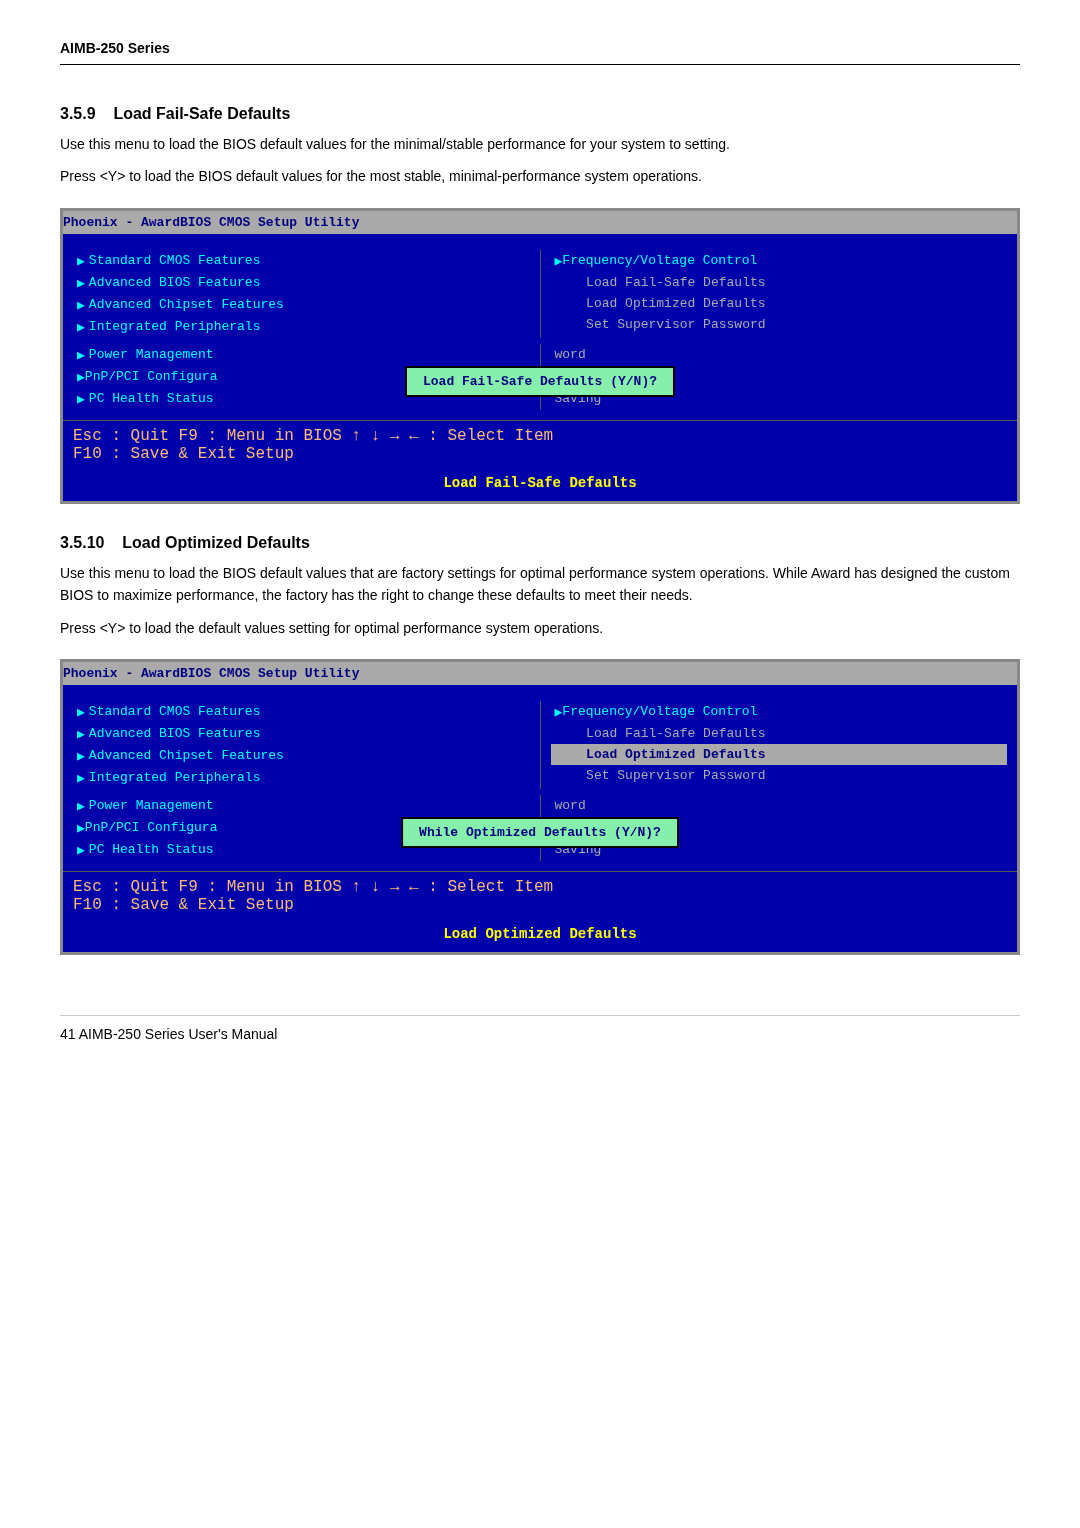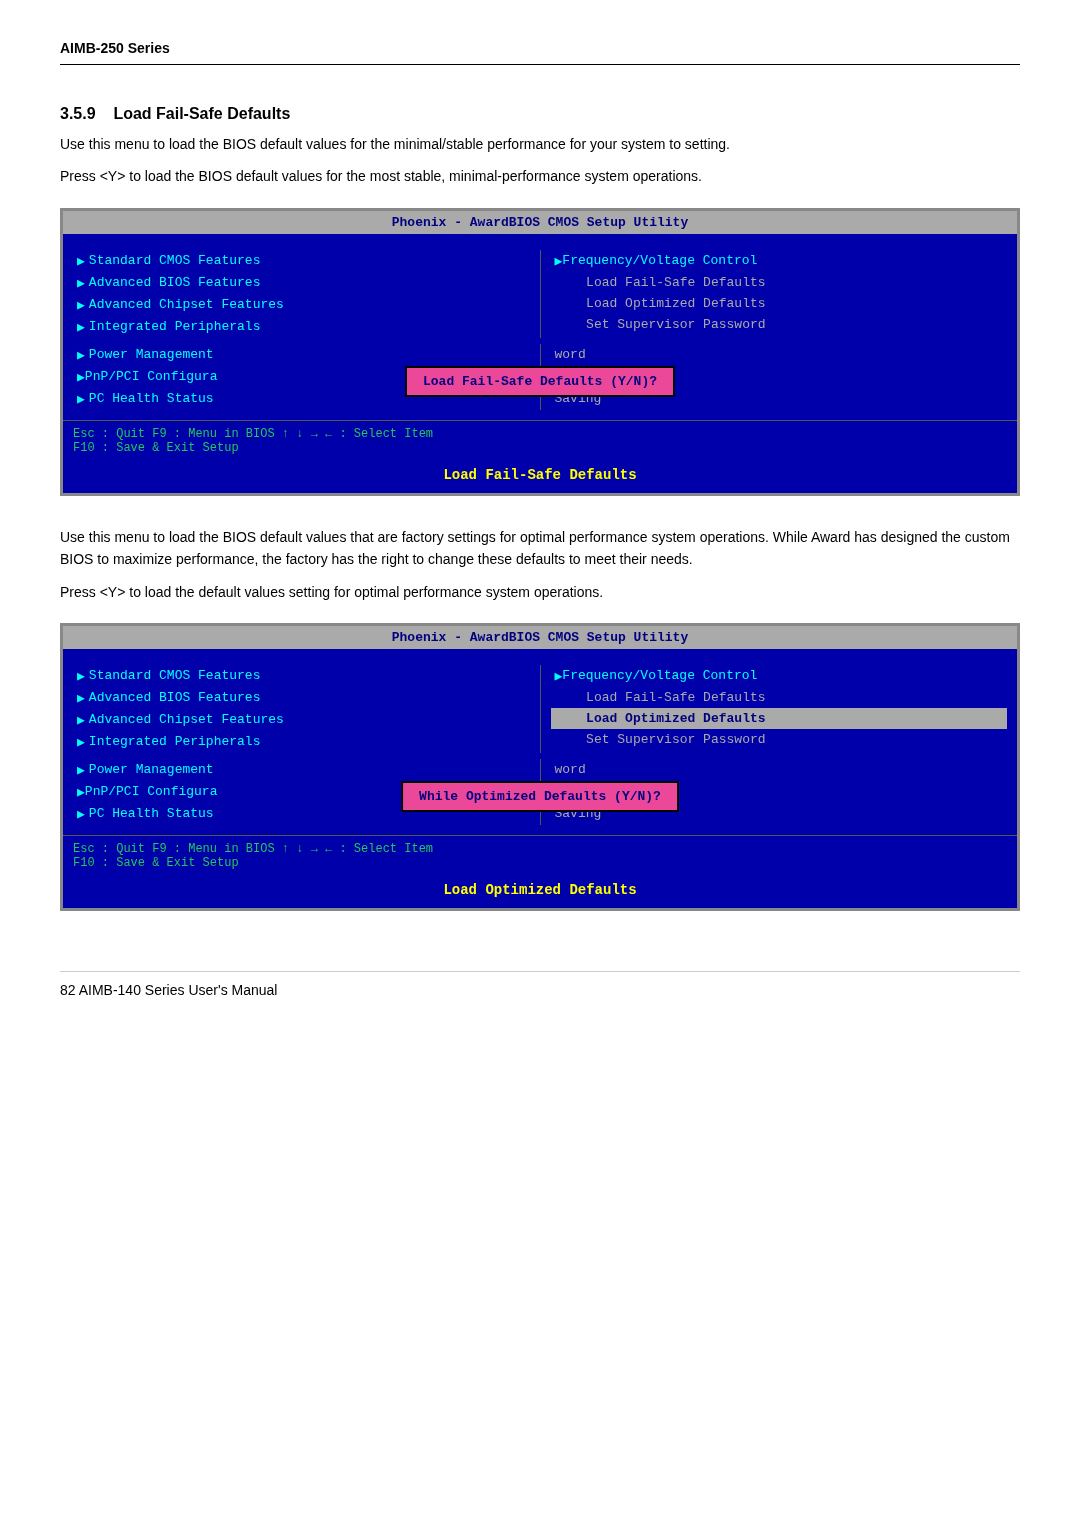--- a/index.html
+++ b/index.html
@@ -39,21 +39,20 @@
       font-family: 'Courier New', Courier, monospace;
       font-size: 13px;
       border: 3px solid #888;
       padding: 0;
       margin-bottom: 30px;
       width: 100%;
     }
     .bios-title-bar {
       background: #aaaaaa;
       color: #000080;
-      text-align: center;
       padding: 4px 0;
       font-weight: bold;
       font-family: 'Courier New', Courier, monospace;
       font-size: 13px;
     }
     .bios-content {
       display: flex;
       padding: 16px 10px 6px 10px;
       gap: 0;
     }
@@ -95,40 +94,40 @@
     .bios-item-right-cyan {
       color: #00ffff;
       padding: 3px 4px;
       display: flex;
       align-items: center;
       font-family: 'Courier New', Courier, monospace;
       font-size: 13px;
     }
     .bios-dialog {
       position: absolute;
-      background: #ec4899;
+      background: #86efac;
       color: #000080;
       border: 2px solid #000;
       padding: 6px 16px;
       font-family: 'Courier New', Courier, monospace;
       font-size: 13px;
       font-weight: bold;
       left: 50%;
       transform: translateX(-50%);
       white-space: nowrap;
       top: -2px;
       z-index: 10;
       text-align: center;
     }
     .bios-footer {
       border-top: 1px solid #555;
       padding: 6px 10px 4px 10px;
-      color: #22c55e;
-      font-family: 'Courier New', Courier, monospace;
-      font-size: 12px;
+      color: #fdba74;
+      font-family: 'Courier New', Courier, monospace;
+      font-size: 16px;
     }
     .bios-bottom-label {
       background: #0000aa;
       text-align: center;
       color: #ffff00;
       padding: 8px 0 10px 0;
       font-family: 'Courier New', Courier, monospace;
       font-size: 14px;
       font-weight: bold;
     }
@@ -217,20 +216,25 @@
 
   <div class="bios-footer">
     <div>Esc : Quit       F9 : Menu in BIOS      ↑ ↓ → ←  : Select Item</div>
     <div>F10 : Save &amp; Exit Setup</div>
   </div>
 
   <div class="bios-bottom-label">Load Fail-Safe Defaults</div>
 </div>
 
 <div class="section-gap">
+  <div class="section-title">
+    <span class="section-number">3.5.10</span>
+    &nbsp;&nbsp;
+    <span>Load Optimized Defaults</span>
+  </div>
   <p class="body-text">Use this menu to load the BIOS default values that are factory settings for optimal performance system operations. While Award has designed the custom BIOS to maximize performance, the factory has the right to change these defaults to meet their needs.</p>
   <p class="body-text">Press &lt;Y&gt; to load the default values setting for optimal performance system operations.</p>
 </div>
 
 <div class="bios-screen">
   <div class="bios-title-bar">Phoenix - AwardBIOS CMOS Setup Utility</div>
 
   <div class="bios-content">
     <div class="bios-left">
       <div class="bios-item"><span class="arrow">▶</span> Standard CMOS Features</div>
@@ -283,14 +287,14 @@
 
   <div class="bios-footer">
     <div>Esc : Quit       F9 : Menu in BIOS      ↑ ↓ → ←  : Select Item</div>
     <div>F10 : Save &amp; Exit Setup</div>
   </div>
 
   <div class="bios-bottom-label">Load Optimized Defaults</div>
 </div>
 
 <div style="margin-top: 60px; padding-top: 10px; border-top: 1px solid #ccc;">
-  <span>82 AIMB-140 Series User's Manual</span>
+  <span>41 AIMB-250 Series User's Manual</span>
 </div>
 
 </body></html>

